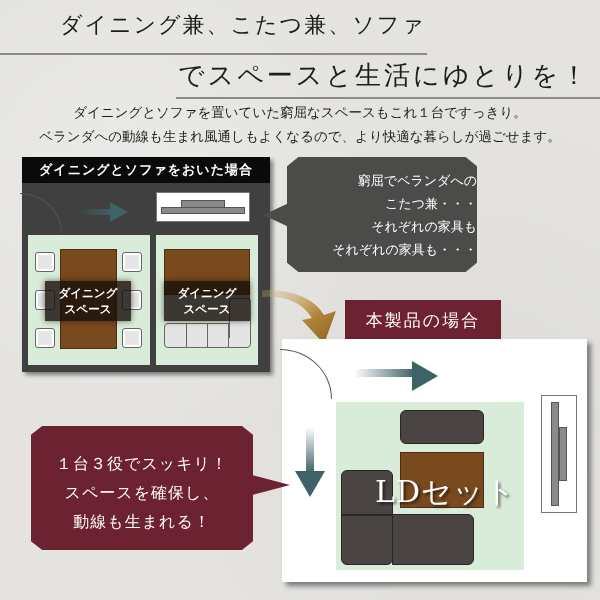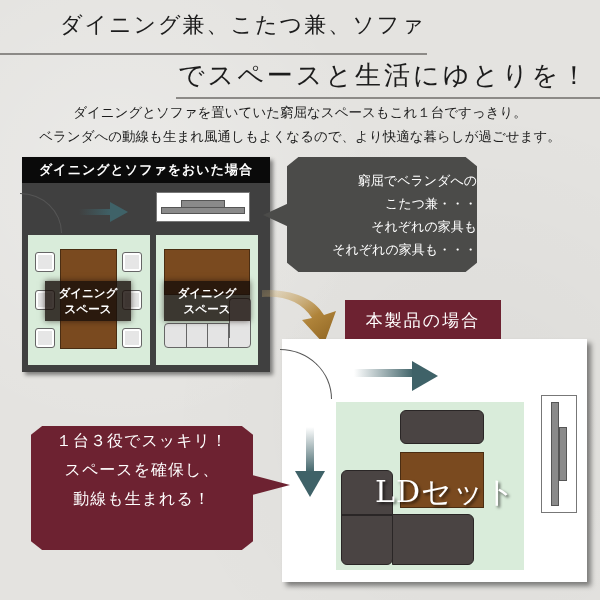--- a/index.html
+++ b/index.html
@@ -105,21 +105,21 @@
   .dark-sofa { background: #4a4443; border: 1.5px solid #2a2626; border-radius: 6px; }
   .ld-label {
     font-family: "DejaVu Serif", "Liberation Serif", serif; font-size: 30px; color: #ffffff;
     text-shadow: 2px 2px 3px rgba(0,0,0,0.6); white-space: nowrap; letter-spacing: 1px;
   }
 
   
   .bubble-maroon {
     left: 31px; top: 426px; width: 222px; height: 124px; background: #6d2231;
     clip-path: polygon(5% 0, 95% 0, 100% 7%, 100% 93%, 95% 100%, 5% 100%, 0 93%, 0 7%);
-    color: #fff; text-align: center; font-size: 16px; line-height: 29px; padding-top: 0;
+    color: #fff; text-align: center; font-size: 16px; line-height: 29px; padding-top: 23px;
     letter-spacing: 1px;
   }
   .bubble-maroon-tail {
     left: 252px; top: 475px; width: 0; height: 0;
     border-top: 10px solid transparent; border-bottom: 10px solid transparent;
     border-left: 38px solid #6d2231;
   }
 </style>
 </head>
 <body>

